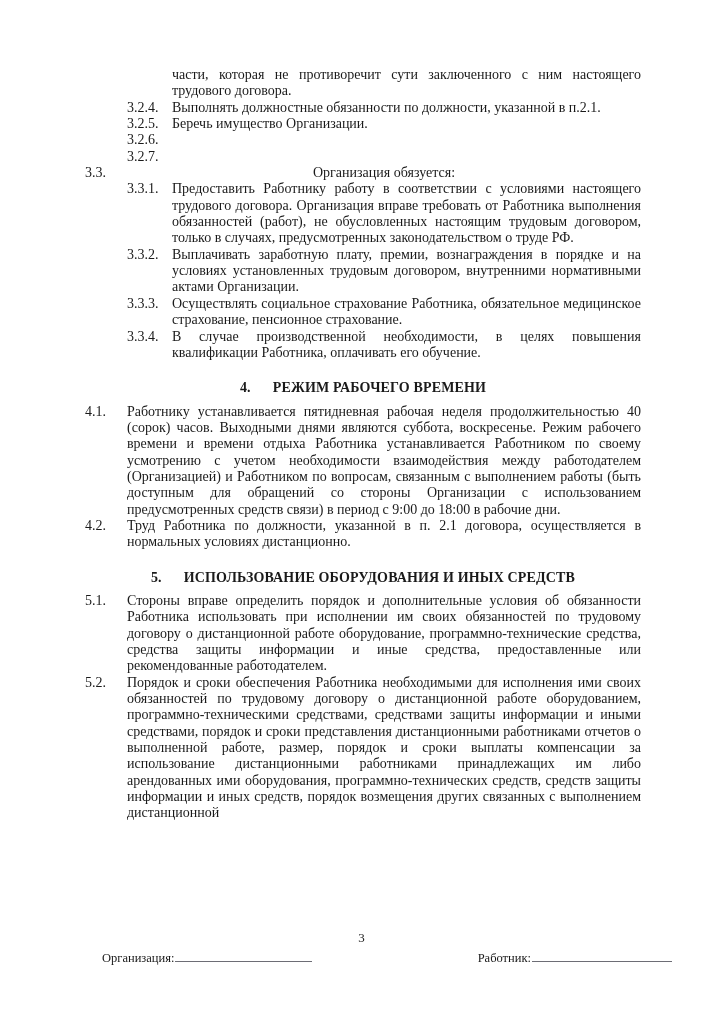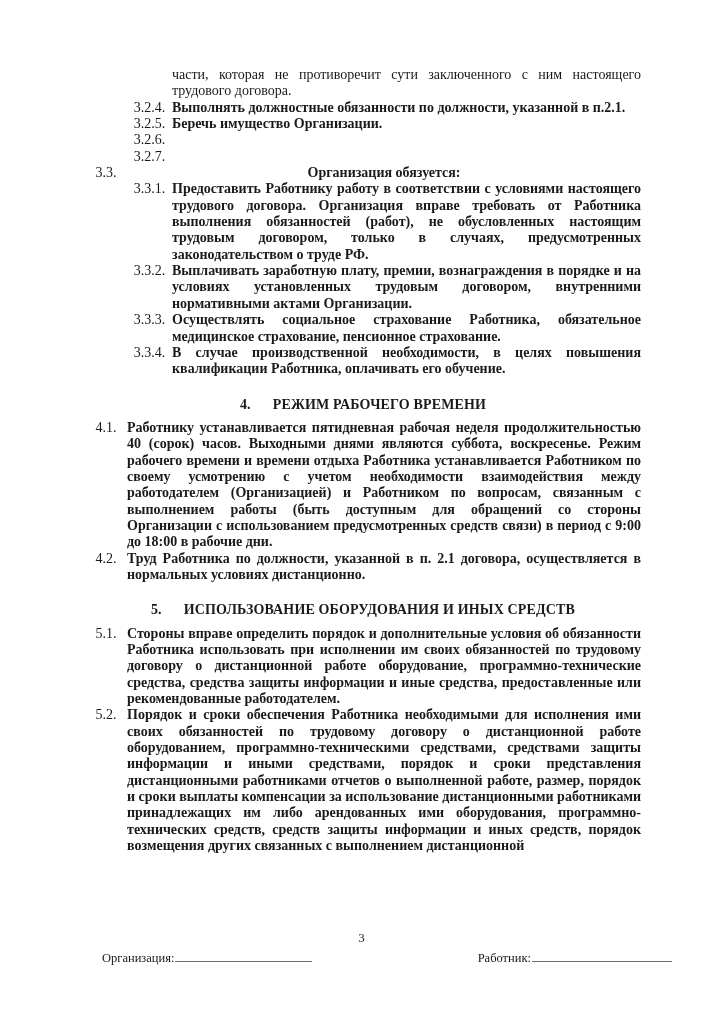--- a/index.html
+++ b/index.html
@@ -31,28 +31,27 @@
   }
 
   
   .row {
     display: flex;
     align-items: flex-start;
   }
   .num {
     flex: 0 0 auto;
     white-space: nowrap;
-    text-align: center;
+    text-align: left;
   }
   .body-txt {
     flex: 1 1 auto;
     text-align: justify;
     text-justify: inter-word;
     hyphens: none;
-    font-weight: bold;
   }
   
   .lvl1 > .num { width: 42px; }
   
   .lvl2 { padding-left: 42px; }
   .lvl2 > .num { width: 45px; }
   
   .cont {
     padding-left: 87px;
     text-align: justify;

